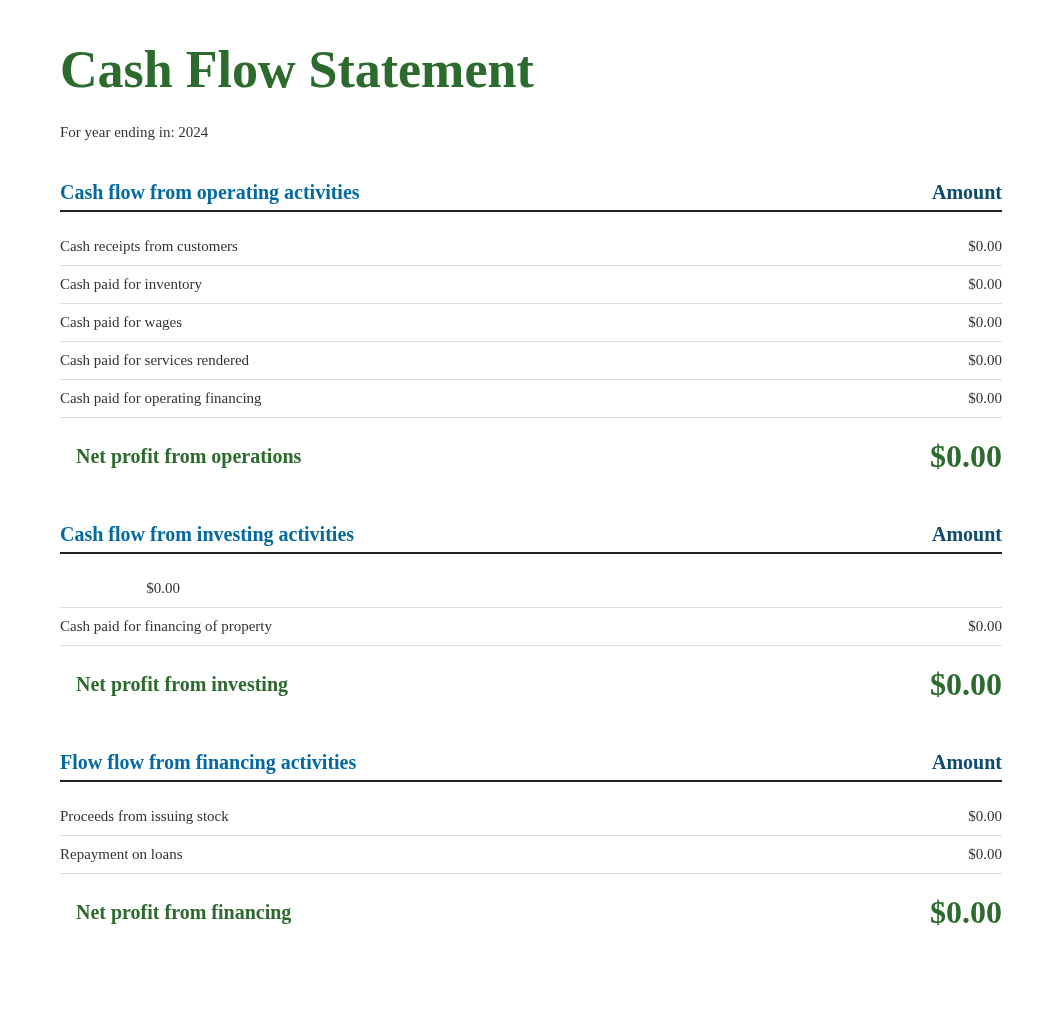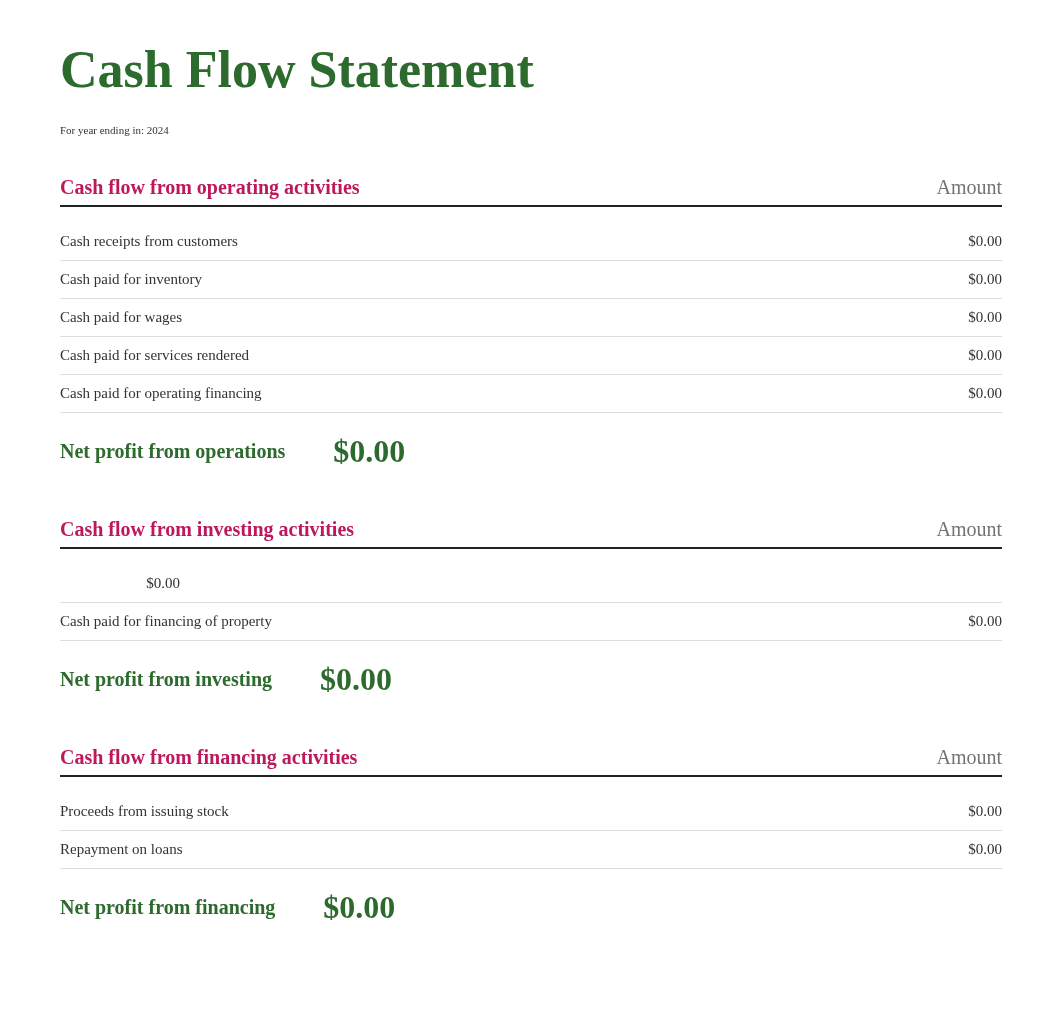--- a/index.html
+++ b/index.html
@@ -19,21 +19,21 @@
 
     .page-title {
       font-size: 52px;
       font-weight: bold;
       color: #2d6a2d;
       margin-bottom: 25px;
       font-family: Georgia, serif;
     }
 
     .subtitle {
-      font-size: 11px;
+      font-size: 15px;
       color: #333;
       margin-bottom: 40px;
       font-family: Georgia, serif;
     }
 
     .section {
       margin-bottom: 40px;
     }
 
     .section-header {
@@ -41,28 +41,28 @@
       justify-content: space-between;
       align-items: baseline;
       border-bottom: 2px solid #222;
       padding-bottom: 6px;
       margin-bottom: 16px;
     }
 
     .section-title {
       font-size: 20px;
       font-weight: bold;
-      color: #be185d;
+      color: #0369a1;
       font-family: Georgia, serif;
     }
 
     .section-amount-header {
       font-size: 20px;
-      font-weight: normal;
-      color: #737373;
+      font-weight: bold;
+      color: #0c4a6e;
       font-family: Georgia, serif;
       min-width: 120px;
       text-align: right;
     }
 
     .line-item {
       display: flex;
       justify-content: space-between;
       align-items: center;
       padding: 10px 0;
@@ -79,23 +79,25 @@
     .line-item-value {
       font-size: 15px;
       color: #333;
       font-family: Georgia, serif;
       min-width: 120px;
       text-align: right;
     }
 
     .net-row {
       display: flex;
+      justify-content: space-between;
       align-items: center;
       padding: 16px 0 8px 0;
       margin-top: 4px;
+      margin-left: 16px;
     }
 
     .net-label {
       font-size: 20px;
       font-weight: bold;
       color: #2d6a2d;
       font-family: Georgia, serif;
     }
 
     .net-value {
@@ -161,21 +163,21 @@
   </div>
 
   <div class="net-row">
     <span class="net-label">Net profit from investing</span>
     <span class="net-value">$0.00</span>
   </div>
 </div>
 
 <div class="section">
   <div class="section-header">
-    <span class="section-title">Cash flow from financing activities</span>
+    <span class="section-title">Flow flow from financing activities</span>
     <span class="section-amount-header">Amount</span>
   </div>
 
   <div class="line-item">
     <span class="line-item-label">Proceeds from issuing stock</span>
     <span class="line-item-value">$0.00</span>
   </div>
   <div class="line-item">
     <span class="line-item-label">Repayment on loans</span>
     <span class="line-item-value">$0.00</span>

